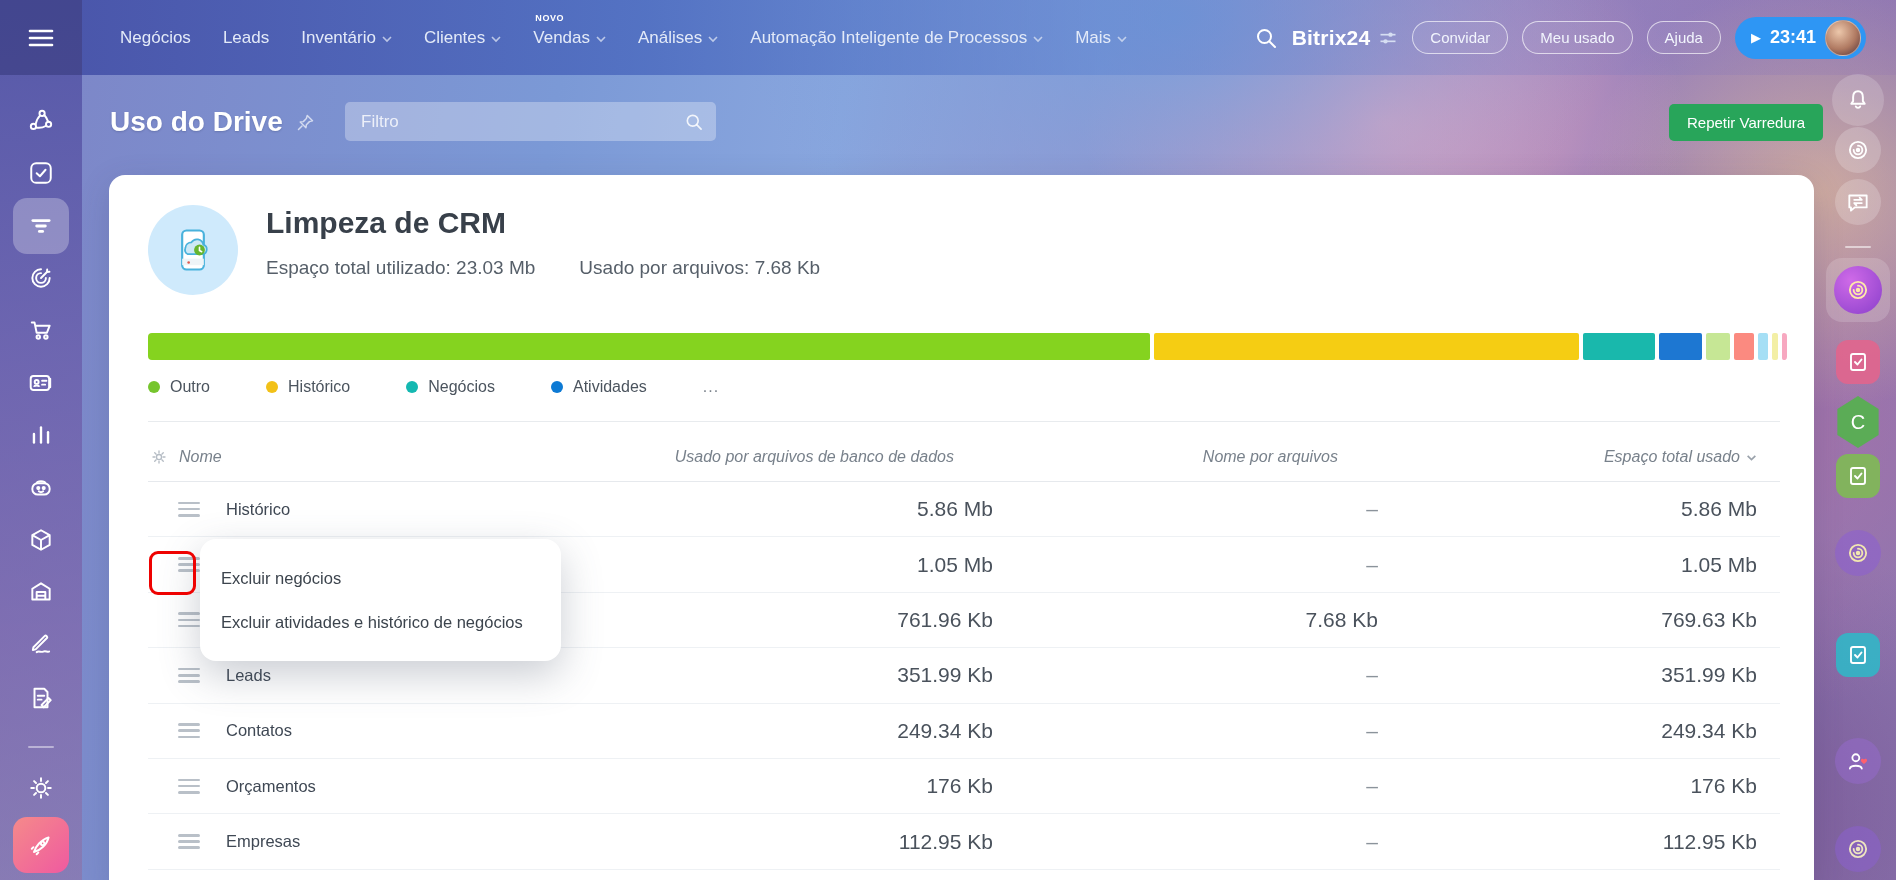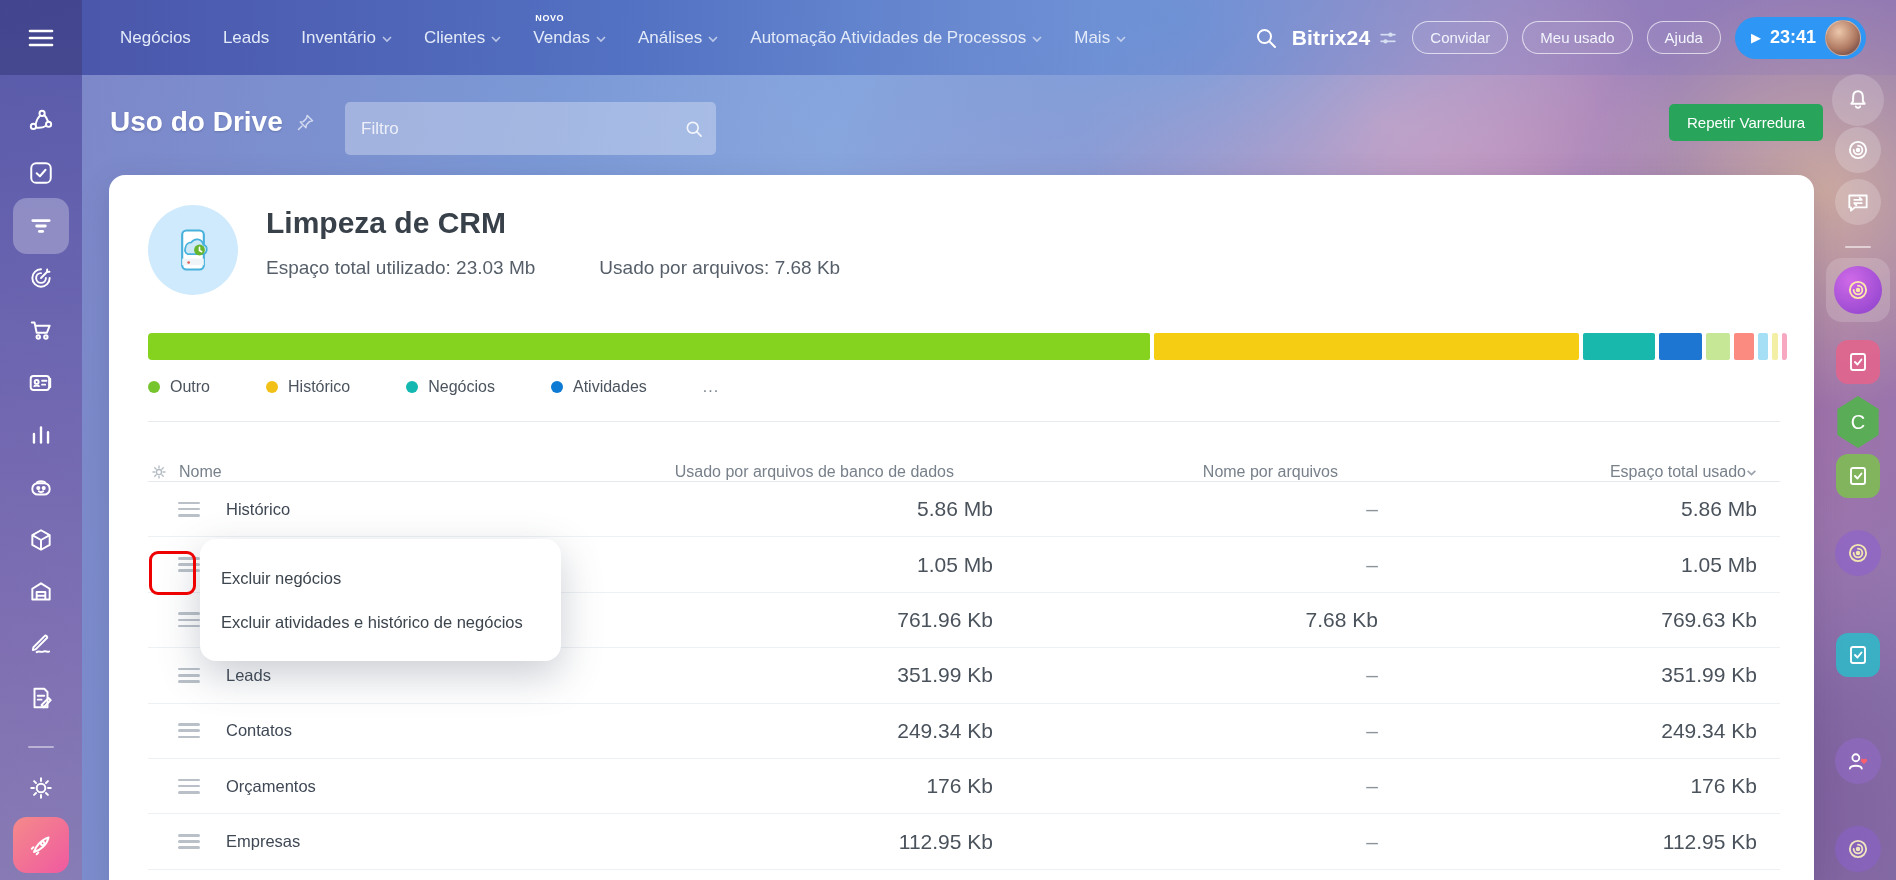--- a/index.html
+++ b/index.html
@@ -52,58 +52,58 @@
   .active-tile { position:absolute; left:13px; top:198px; width:56px; height:56px; border-radius:14px;
                  background:rgba(255,255,255,.28); }
   .rocket-tile { position:absolute; left:13px; top:817px; width:56px; height:56px; border-radius:14px;
                  background:linear-gradient(135deg,#f58a8a,#ef5aa0); display:flex; align-items:center; justify-content:center; cursor:pointer;}
   .side-divider { position:absolute; left:28px; top:746px; width:26px; height:2px; background:rgba(255,255,255,.45); border-radius:1px;}
 
   
   .subheader { position:absolute; left:82px; top:75px; width:1814px; height:100px; z-index:3; }
   .page-title { position:absolute; left:28px; top:31px; color:#fff; font-size:28px; font-weight:bold;
                 display:flex; align-items:center; gap:12px; text-shadow:0 1px 2px rgba(40,50,90,.25);}
-  .filter-box { position:absolute; left:263px; top:27px; width:371px; height:53px; border-radius:5px;
+  .filter-box { position:absolute; left:263px; top:27px; width:371px; height:39px; border-radius:5px;
                 background:rgba(255,255,255,.30); display:flex; align-items:center; padding:0 12px 0 16px; }
   .filter-box input { flex:1; border:none; outline:none; background:transparent; font-size:17px; color:#fff;
                       font-family:"Liberation Sans", sans-serif;}
   .filter-box input::placeholder { color:rgba(255,255,255,.8); }
   .rescan-btn { position:absolute; left:1587px; top:29px; height:37px; padding:0 18px; border:none; border-radius:5px;
                 background:#28a55a; color:#fff; font-size:15px; cursor:pointer; font-family:"Liberation Sans", sans-serif;}
 
   
   .card { position:absolute; left:109px; top:175px; width:1705px; height:720px; background:#fff;
           border-radius:16px; z-index:2; box-shadow:0 8px 30px rgba(60,60,100,.18); }
   .drive-avatar { position:absolute; left:39px; top:30px; width:90px; height:90px; border-radius:50%;
                   background:#cfeafc; display:flex; align-items:center; justify-content:center; }
   .card-title { position:absolute; left:157px; top:31px; font-size:30px; color:#38404a; }
-  .card-stats { position:absolute; left:157px; top:82px; display:flex; gap:64px; font-size:19px; color:#565f69; }
+  .card-stats { position:absolute; left:157px; top:82px; display:flex; gap:44px; font-size:19px; color:#565f69; }
 
   .usage-bar { position:absolute; left:39px; top:158px; width:1639px; height:27px; display:flex; gap:4px; }
   .usage-bar .seg { border-radius:2px; }
   .usage-bar .seg:first-child { border-radius:4px 2px 2px 4px; }
   .usage-bar .seg:last-child  { border-radius:2px 4px 4px 2px; }
 
   .legend { position:absolute; left:39px; top:203px; display:flex; align-items:center; gap:56px; }
   .legend-item { display:flex; align-items:center; gap:10px; font-size:16px; color:#4b545e; }
   .legend-dot { width:12px; height:12px; border-radius:50%; background:#ccc; }
   .legend-more { font-size:16px; color:#7b838c; letter-spacing:1px; }
 
   .card-divider { position:absolute; left:39px; top:246px; width:1632px; height:1px; background:#e8ebee; }
 
   
   .table { position:absolute; left:39px; top:247px; width:1632px; }
   .t-head { display:grid; grid-template-columns:472px 373px 385px 402px; height:60px;
-            align-items:end; border-bottom:1px solid #e6e9ed; }
+            align-items:end; padding-bottom:15px; border-bottom:1px solid #e6e9ed;font-style:italic; }
   .t-head .h { font-size:16px; color:#78818b; }
   .h-name { display:flex; align-items:center; gap:11px; padding-left:2px;}
   .h-right { text-align:right; }
   .h-db    { padding-right:39px; }
   .h-files { padding-right:40px; }
-  .h-total { padding-right:23px; display:flex; justify-content:flex-end; align-items:center; cursor:pointer;}
+  .h-total { padding-right:23px; display:flex; justify-content:flex-end; align-items:center; gap:6px; cursor:pointer;}
   .t-row { display:grid; grid-template-columns:472px 373px 385px 402px; height:55.4px; align-items:center;
            border-bottom:1px solid #eef1f4; }
   .c-name { display:flex; align-items:center; padding-left:4px; font-size:16.5px; color:#3f4854; }
   .drag { width:22px; height:15px; display:flex; flex-direction:column; justify-content:space-between; cursor:grab;}
   .drag i { display:block; height:2.6px; background:#b9c0c8; border-radius:2px; }
   .c-name span { margin-left:26px; }
   .c-val { text-align:right; font-size:21px; color:#4a525c; }
   .c-dash { color:#8b939b; }
   .c-total { padding-right:23px; }
 
@@ -161,21 +161,21 @@
             <path d="M1 3 L5 7 L9 3" fill="none" stroke="#dfe6f5" stroke-width="1.6"></path>
           </svg>
         </div>
       <div class="nav-item">
           <span>Análises</span>
         <svg class="chev" viewBox="0 0 10 10">
             <path d="M1 3 L5 7 L9 3" fill="none" stroke="#dfe6f5" stroke-width="1.6"></path>
           </svg>
         </div>
       <div class="nav-item">
-          <span>Automação Atividades de Processos</span>
+          <span>Automação Inteligente de Processos</span>
         <svg class="chev" viewBox="0 0 10 10">
             <path d="M1 3 L5 7 L9 3" fill="none" stroke="#dfe6f5" stroke-width="1.6"></path>
           </svg>
         </div>
       <div class="nav-item">
           <span>Mais</span>
         <svg class="chev" viewBox="0 0 10 10">
             <path d="M1 3 L5 7 L9 3" fill="none" stroke="#dfe6f5" stroke-width="1.6"></path>
           </svg>
         </div>

